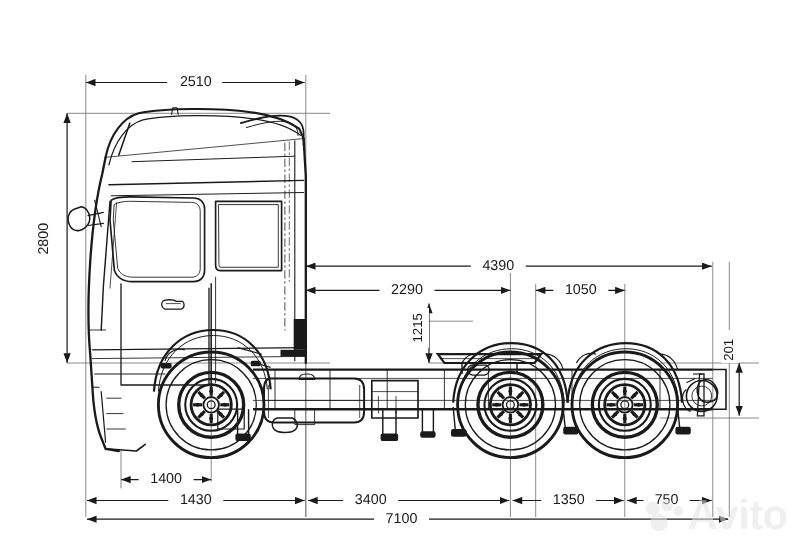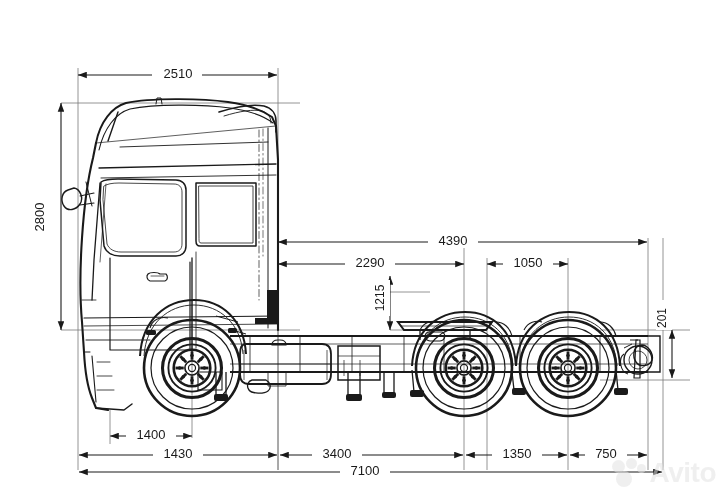--- a/index.html
+++ b/index.html
@@ -1,21 +1,21 @@
 <!DOCTYPE html>
 <html><head>
 <meta charset="utf-8">
 <style>
   html,body{margin:0;padding:0;background:#fff;}
   body{width:720px;height:492px;overflow:hidden;font-family:"Liberation Sans",sans-serif;}
   #stage{position:relative;width:720px;height:492px;background:#15803d;}
   #stage svg{position:absolute;left:0;top:0;}
   .wm{position:absolute;right:4px;bottom:4px;display:flex;align-items:center;gap:4px;
       opacity:.55;pointer-events:none;}
-  .wm-text{font-family:"Liberation Sans",sans-serif;font-size:28px;font-weight:700;
+  .wm-text{font-family:"Liberation Sans",sans-serif;font-size:38px;font-weight:700;
       color:#e3e3e3;letter-spacing:-0.5px;line-height:1;}
   .wm-logo{position:relative;width:34px;height:30px;}
   .wm-logo i{position:absolute;border-radius:50%;background:#e3e3e3;display:block;}
   .wm-logo i.a{width:13px;height:13px;left:0px;top:2px;}
   .wm-logo i.b{width:11px;height:11px;left:14px;top:0px;}
   .wm-logo i.c{width:9px;height:9px;left:25px;top:6px;}
   .wm-logo i.d{width:16px;height:16px;left:4px;top:13px;}
 </style>
 </head>
 <body>

